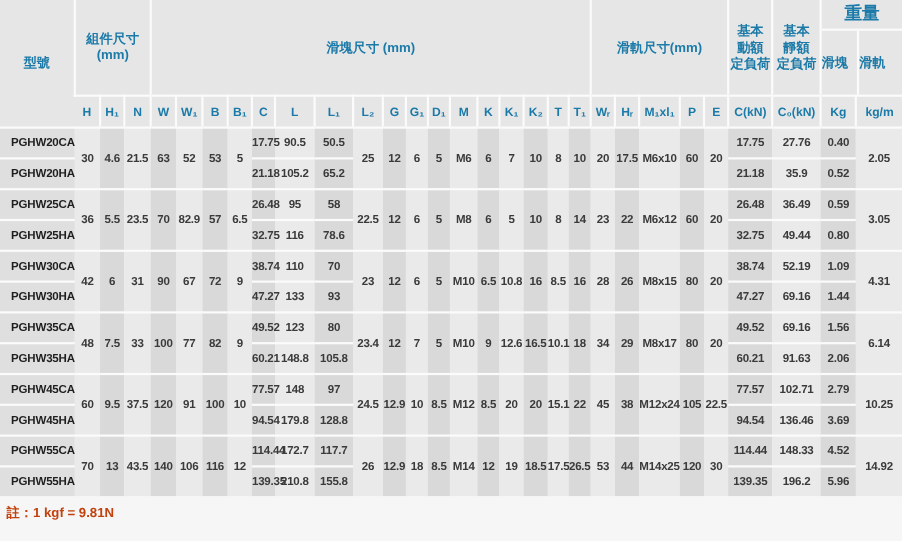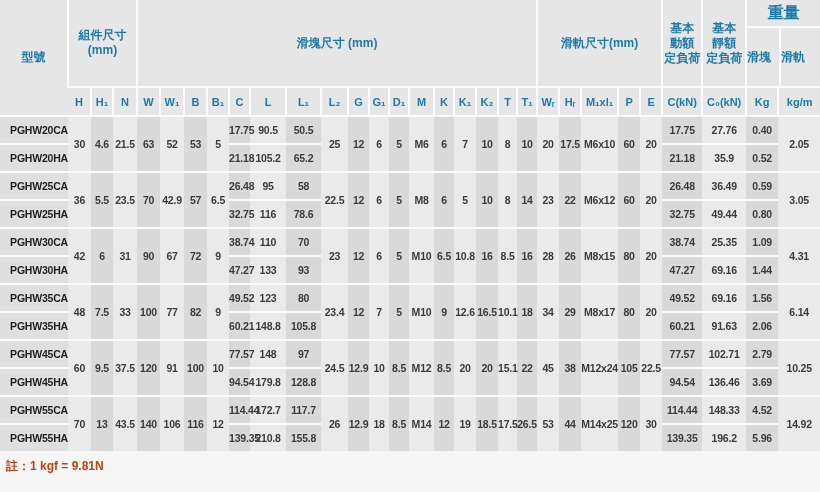--- a/index.html
+++ b/index.html
@@ -201,21 +201,21 @@
         <td class="sep">21.18</td>
         <td class="sep">35.9</td>
         <td class="sep">0.52</td>
       </tr>
       <tr class="group-first">
         <td class="model">PGHW25CA</td>
         <td rowspan="2">36</td>
         <td rowspan="2">5.5</td>
         <td rowspan="2">23.5</td>
         <td rowspan="2">70</td>
-        <td rowspan="2">42.9</td>
+        <td rowspan="2">82.9</td>
         <td rowspan="2">57</td>
         <td rowspan="2">6.5</td>
         <td>26.48</td>
         <td>95</td>
         <td>58</td>
         <td rowspan="2">22.5</td>
         <td rowspan="2">12</td>
         <td rowspan="2">6</td>
         <td rowspan="2">5</td>
         <td rowspan="2">M8</td>
@@ -264,21 +264,21 @@
         <td rowspan="2">10.8</td>
         <td rowspan="2">16</td>
         <td rowspan="2">8.5</td>
         <td rowspan="2">16</td>
         <td rowspan="2">28</td>
         <td rowspan="2">26</td>
         <td rowspan="2">M8x15</td>
         <td rowspan="2">80</td>
         <td rowspan="2">20</td>
         <td>38.74</td>
-        <td>25.35</td>
+        <td>52.19</td>
         <td>1.09</td>
         <td rowspan="2">4.31</td>
       </tr>
       <tr>
         <td class="model sep">PGHW30HA</td>
         <td class="sep">47.27</td>
         <td class="sep">133</td>
         <td class="sep">93</td>
         <td class="sep">47.27</td>
         <td class="sep">69.16</td>

